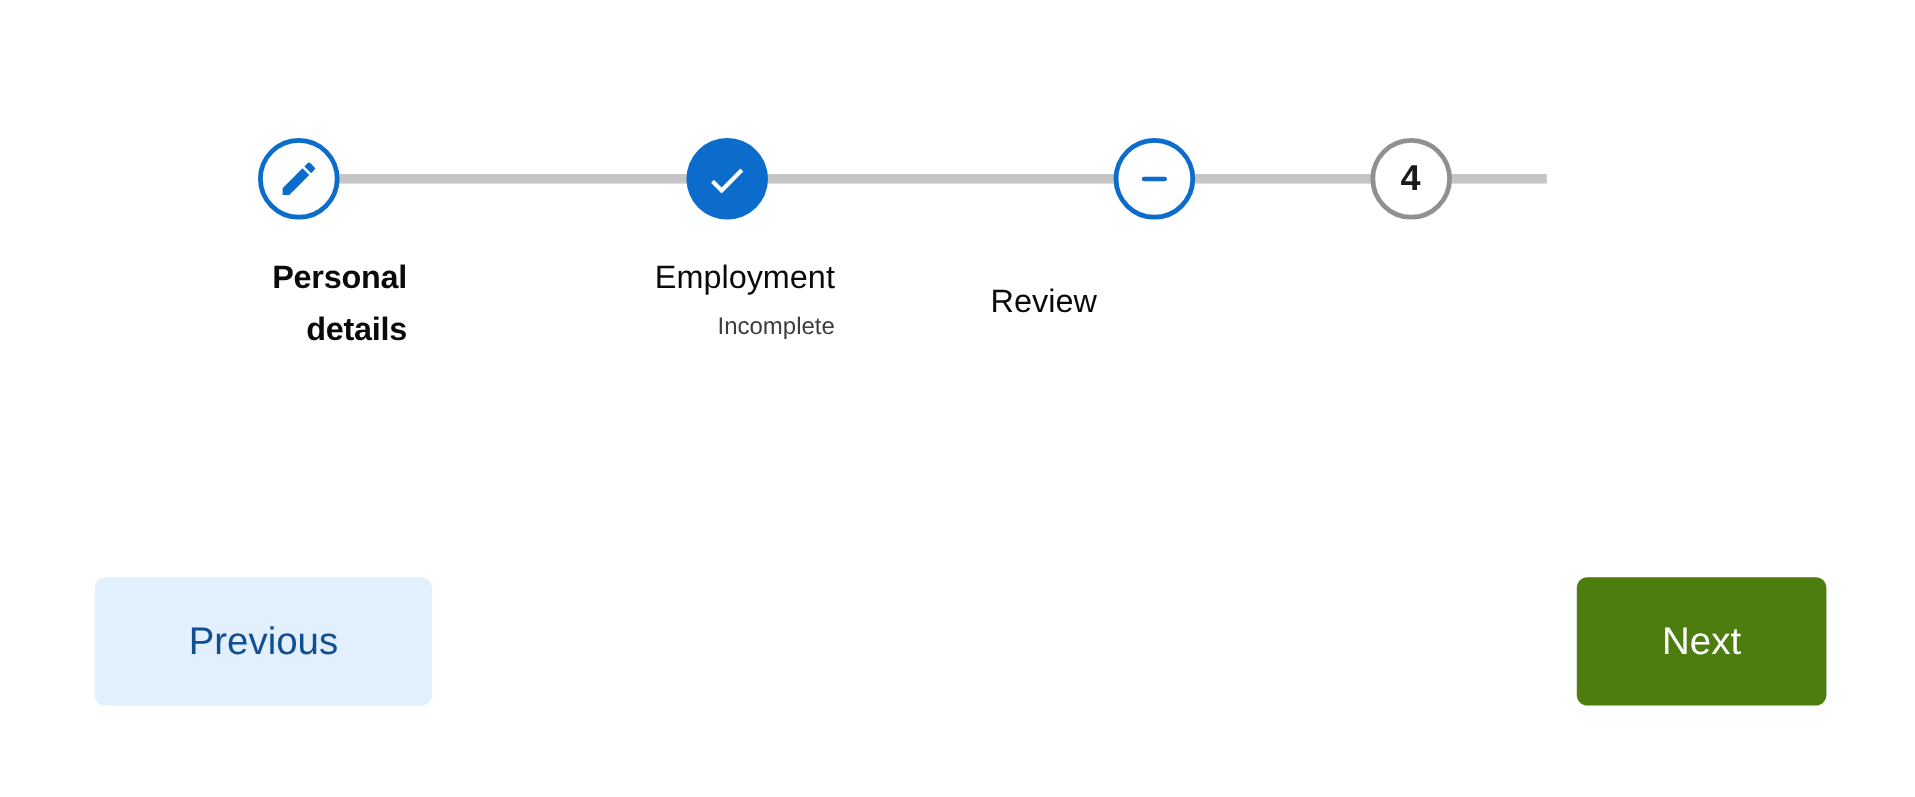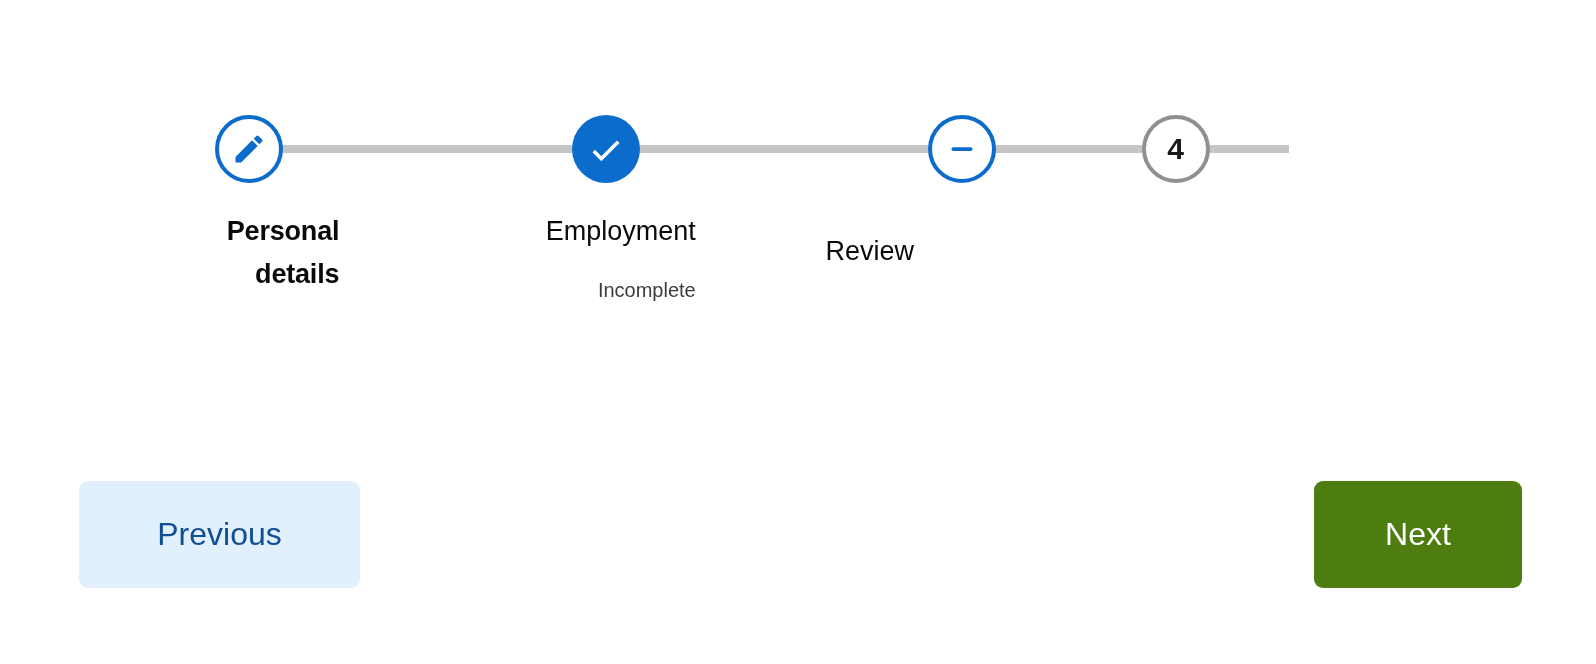--- a/index.html
+++ b/index.html
@@ -141,21 +141,21 @@
   .step-title.current {
     font-weight: bold;
     letter-spacing: -0.2px;
   }
 
   .step-sub {
     font-size: 20px;
     line-height: 32px;
     color: #3d3d3d;
     font-weight: normal;
-    margin-top: 21px;
+    margin-top: 3px;
   }
 
   
   .footer {
     position: absolute;
     left: 16px;
     top: 481px;
     width: 1596px;
     height: 107px;
   }

